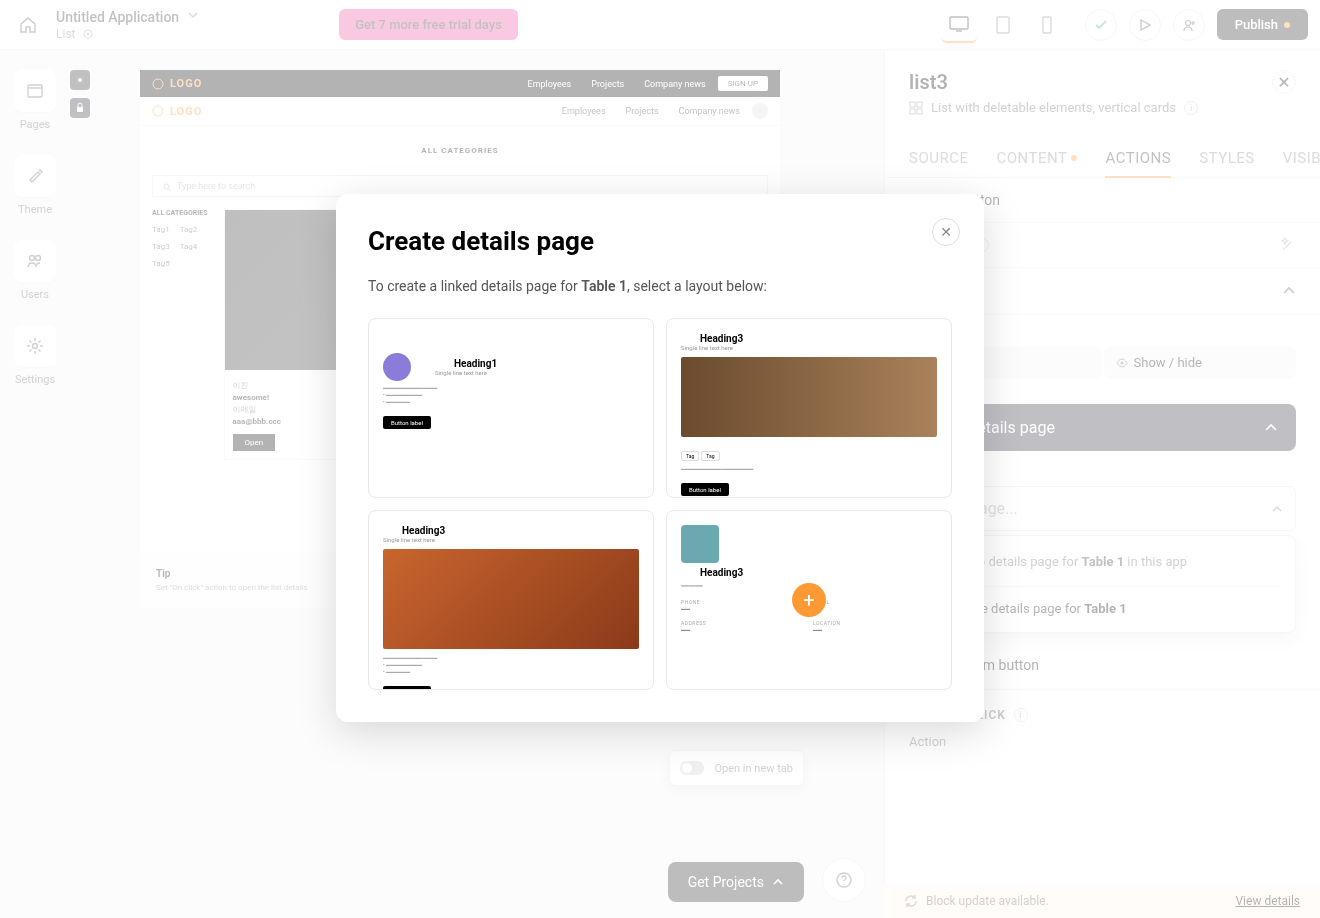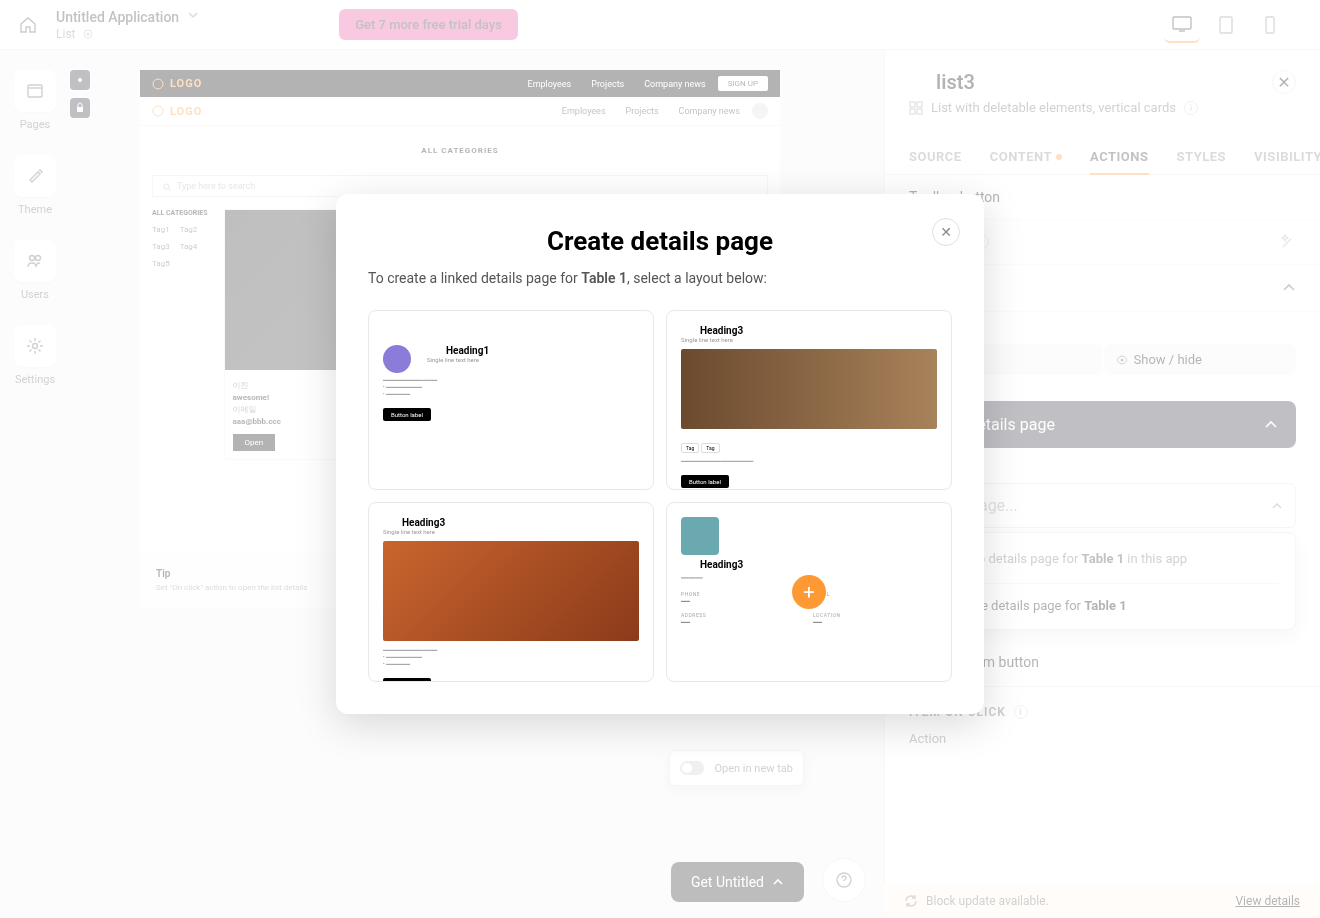--- a/index.html
+++ b/index.html
@@ -55,26 +55,26 @@
     .mock-tip-text { font-size: 8px; color: #888; }
     .mock-popover { position: absolute; right: 80px; top: 700px; background: #fff; border: 1px solid #e0e0e0; border-radius: 6px; padding: 10px; box-shadow: 0 4px 12px rgba(0,0,0,0.1); display: flex; align-items: center; gap: 10px; }
     .mock-toggle { width: 24px; height: 14px; background: #ccc; border-radius: 7px; position: relative; }
     .mock-toggle::after { content: ''; position: absolute; width: 10px; height: 10px; background: #fff; border-radius: 50%; top: 2px; left: 2px; }
     .mode-btns { position: absolute; left: 0; top: 20px; display: flex; flex-direction: column; gap: 8px; }
     .mode-btn { width: 20px; height: 20px; background: #2a2a3a; border-radius: 4px; display: flex; align-items: center; justify-content: center; }
     
     
     .right-panel { position: absolute; right: 0; top: 50px; width: 436px; height: calc(100% - 50px); background: #fff; border-left: 1px solid #e8e8e8; overflow-y: auto; }
     .rp-header { padding: 20px 24px 12px; }
-    .rp-title-row { display: flex; justify-content: space-between; align-items: flex-start; margin-left: 27px; }
+    .rp-title-row { display: flex; justify-content: space-between; align-items: flex-start; }
     .rp-name { font-size: 20px; font-weight: 600; }
     .rp-close { width: 24px; height: 24px; border: 1px solid #e0e0e0; border-radius: 50%; display: flex; align-items: center; justify-content: center; cursor: pointer; }
     .rp-subtitle { display: flex; align-items: center; gap: 8px; margin-top: 6px; font-size: 13px; color: #666; }
     .rp-tabs { display: flex; border-bottom: 1px solid #e8e8e8; padding: 0 24px; gap: 28px; margin-top: 12px; }
-    .rp-tab { font-size: 13px; font-weight: 700; letter-spacing: 0.5px; color: #888; padding: 10px 0; cursor: pointer; position: relative; display: flex; align-items: center; gap: 4px; }
+    .rp-tab { font-size: 15px; font-weight: 400; letter-spacing: 0.5px; color: #888; padding: 10px 0; cursor: pointer; position: relative; display: flex; align-items: center; gap: 4px; }
     .rp-tab.active { color: #333; }
     .rp-tab.active::after { content: ''; position: absolute; bottom: -1px; left: 0; right: 0; height: 2px; background: #ff9933; }
     .rp-section { padding: 14px 24px; border-bottom: 1px solid #f0f0f0; }
     .rp-toolbar-btn { display: flex; align-items: center; gap: 10px; font-size: 14px; }
     .rp-section-head { display: flex; align-items: center; gap: 8px; font-size: 12px; font-weight: 600; letter-spacing: 1px; color: #555; }
     .rp-open-item { background: #2a2a3a; color: #fff; padding: 14px 18px; border-radius: 8px; display: flex; justify-content: space-between; align-items: center; margin: 12px 24px; }
     .rp-dropdown-area { margin: 8px 24px; position: relative; }
     .rp-page-label { font-size: 13px; margin-bottom: 8px; display: block; }
     .rp-select { border: 1px solid #e0e0e0; padding: 12px; border-radius: 6px; display: flex; justify-content: space-between; align-items: center; color: #999; cursor: pointer; }
     .rp-dropdown-popup { background: #fff; border: 1px solid #e0e0e0; border-radius: 8px; box-shadow: 0 6px 20px rgba(0,0,0,0.12); margin-top: 4px; padding: 16px; }
@@ -93,21 +93,21 @@
     .view-details { color: #000000; text-decoration: underline; cursor: pointer; }
     
     
     .get-started { position: absolute; bottom: 16px; right: 460px; background: #222; color: #fff; padding: 12px 20px; border-radius: 8px; font-size: 14px; display: flex; align-items: center; gap: 8px; cursor: pointer; }
     .help-btn { position: absolute; bottom: 16px; right: 450px; width: 44px; height: 44px; background: #fff; border: 1px solid #e0e0e0; border-radius: 50%; display: flex; align-items: center; justify-content: center; cursor: pointer; transform: translateX(60px); }
     
     
     .modal-overlay { position: absolute; inset: 0; background: rgba(255,255,255,0.7); display: flex; align-items: flex-start; justify-content: center; padding-top: 194px; z-index: 100; }
     .modal { width: 648px; background: #fff; border-radius: 12px; box-shadow: 0 10px 40px rgba(0,0,0,0.15); padding: 32px; position: relative; }
     .modal-close { position: absolute; top: 24px; right: 24px; width: 28px; height: 28px; border: 1px solid #e0e0e0; border-radius: 50%; display: flex; align-items: center; justify-content: center; cursor: pointer; font-size: 14px; color: #888; }
-    .modal-title { font-size: 26px; font-weight: 700; margin-bottom: 14px; text-align: center; }
+    .modal-title { font-size: 26px; font-weight: 700; margin-bottom: 22px; }
     .modal-subtitle { font-size: 14px; color: #555; margin-bottom: 24px; }
     .modal-subtitle b { font-weight: 600; }
     .layout-grid { display: grid; grid-template-columns: 1fr 1fr; gap: 12px; }
     .layout-option { border: 1px solid #e8e8e8; border-radius: 8px; padding: 14px; cursor: pointer; height: 180px; overflow: hidden; position: relative; }
     
     
     .lp-avatar { width: 28px; height: 28px; border-radius: 50%; background: #8a7cd8; display: inline-block; }
     .lp-heading { font-size: 10px; font-weight: 700; padding-left: 19px; }
     .lp-sub { font-size: 6px; color: #999; }
     .lp-img-wide { width: 100%; height: 80px; background: #8b6a4a; border-radius: 2px; margin: 6px 0; }
@@ -163,20 +163,42 @@
         <svg width="14" height="18">
           <rect x="1" y="1" width="12" height="16" rx="1" fill="none" stroke="#888" stroke-width="1.4"></rect>
         </svg>
       </div>
     <div class="device-icon">
         <svg width="10" height="18">
           <rect x="1" y="1" width="8" height="16" rx="1" fill="none" stroke="#888" stroke-width="1.4"></rect>
         </svg>
       </div>
   </div>
+  <div class="header-right">
+    <div class="circle-btn">
+        <svg width="14" height="14">
+          <path d="M2 7l3 3 7-7" fill="none" stroke="#4a9" stroke-width="1.8"></path>
+        </svg>
+      </div>
+    <div class="circle-btn">
+        <svg width="12" height="12">
+          <path d="M2 1l9 5-9 5z" fill="none" stroke="#555" stroke-width="1.4"></path>
+        </svg>
+      </div>
+    <div class="circle-btn">
+        <svg width="14" height="14">
+          <circle cx="6" cy="5" r="2.5" fill="none" stroke="#555" stroke-width="1.2"></circle>
+          <path d="M2 13c0-3 2-4 4-4s4 1 4 4M11 3v4M9 5h4" fill="none" stroke="#555" stroke-width="1.2"></path>
+        </svg>
+      </div>
+    <div class="publish-btn">
+      <span>Publish</span>
+      <span class="orange-dot"></span>
+    </div>
+  </div>
 </div>
 
 <div class="left-sidebar">
   <div class="sidebar-item">
     <div class="sidebar-icon-box">
         <svg width="18" height="18">
           <rect x="2" y="3" width="14" height="12" rx="1" fill="none" stroke="#666" stroke-width="1.4"></rect>
           <path d="M2 6h14" stroke="#666" stroke-width="1.4"></path>
         </svg>
       </div>
@@ -406,21 +428,21 @@
     <svg width="14" height="14">
         <path d="M2 7a5 5 0 019-3M12 7a5 5 0 01-9 3" fill="none" stroke="#888" stroke-width="1.4"></path>
         <path d="M11 1v3h-3M3 13v-3h3" fill="none" stroke="#888" stroke-width="1.4"></path>
       </svg>
     <span>Block update available.</span>
   </div>
   <span class="view-details">View details</span>
 </div>
 
 <div class="get-started" style="right:516px">
-  <span>Get Untitled</span>
+  <span>Get Projects</span>
   <svg width="12" height="12">
       <path d="M2 8l4-4 4 4" fill="none" stroke="#fff" stroke-width="1.6"></path>
     </svg>
 </div>
 <div class="help-btn" style="right:454px;transform:none">
   <svg width="18" height="18">
       <circle cx="9" cy="9" r="7" fill="none" stroke="#666" stroke-width="1.4"></circle>
       <path d="M7 7a2 2 0 114 0c0 1-2 1.5-2 3M9 13v.5" fill="none" stroke="#666" stroke-width="1.4"></path>
     </svg>
 </div>
@@ -428,21 +450,21 @@
 <div class="modal-overlay">
   <div class="modal">
     <div class="modal-close">✕</div>
     <div class="modal-title">Create details page</div>
     <div class="modal-subtitle">
       <span>To create a linked details page for </span><b>Table 1</b><span>, select a layout below:</span>
     </div>
     <div class="layout-grid">
 
       <div class="layout-option">
-        <div style="display:flex;gap:16px;align-items:flex-start;margin-top:20px">
+        <div style="display:flex;gap:24px;align-items:center;margin-top:20px">
           <div class="lp-avatar"></div>
           <div>
             <div class="lp-heading">Heading1</div>
             <div class="lp-sub">Single line text here</div>
           </div>
         </div>
         <div class="lp-text">━━━━━━━━━━━━━━━━━━<br>• ━━━━━━━━━━━━<br>• ━━━━━━━━</div>
         <span class="lp-btn">Button label</span>
       </div>
 

